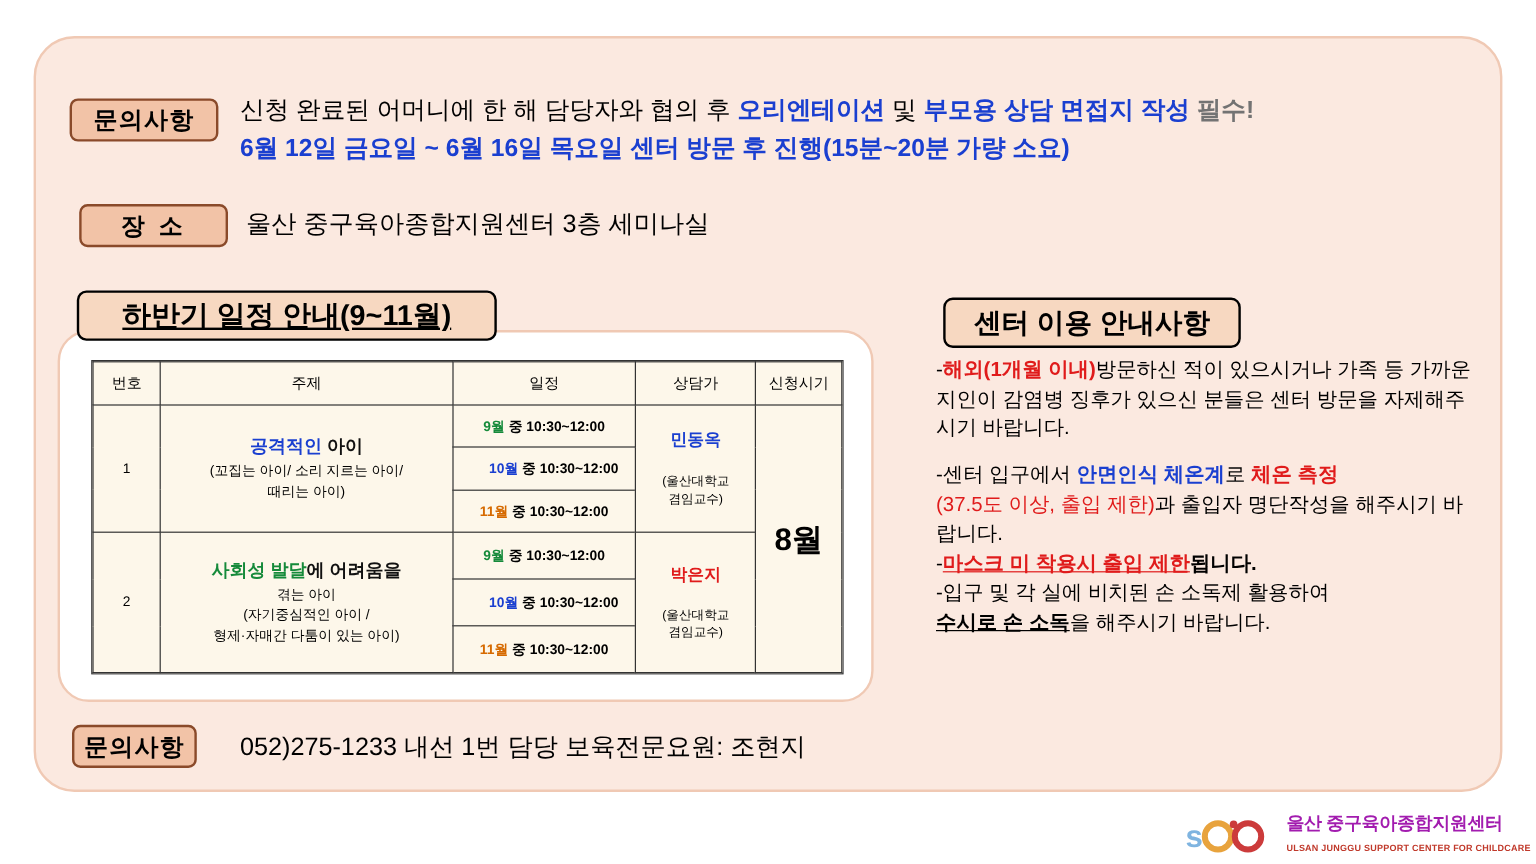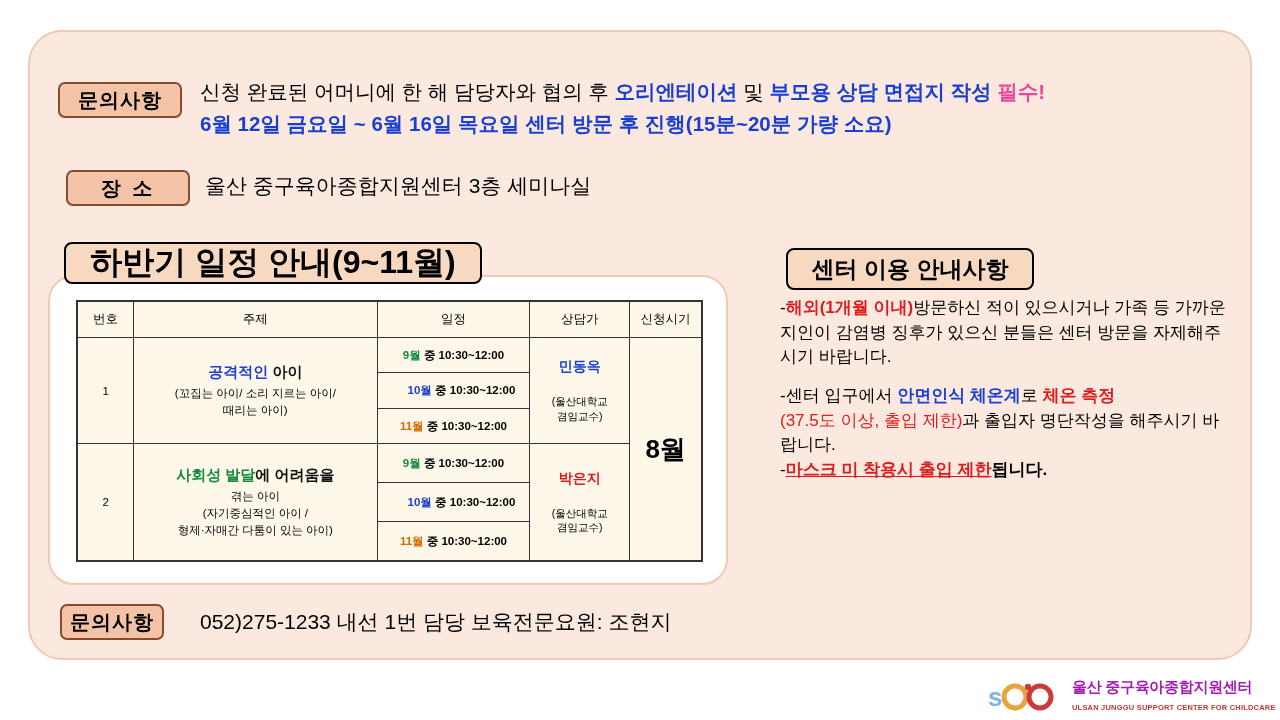--- a/index.html
+++ b/index.html
@@ -54,21 +54,21 @@
   }
   
   .notice-text {
     position: absolute; left: 200px; top: 76px;
     width: 1030px;
     font-size: 20.5px;
     line-height: 1.55;
     color: #000;
   }
   .notice-text .blue { color: #1a3fd0; font-weight: bold; }
-  .notice-text .red { color: #ec4899; font-weight: bold; }
+  .notice-text .red { color: #737373; font-weight: bold; }
   .notice-line2 { color: #1a3fd0; font-weight: bold; }
 
   .place-text {
     position: absolute; left: 205px; top: 172px;
     font-size: 21px; color: #000;
   }
   .inquiry-text {
     position: absolute; left: 200px; top: 608px;
     font-size: 21px; color: #000;
   }
@@ -79,22 +79,23 @@
     display: inline-flex; align-items: center; justify-content: center;
     background: #f7d8c1;
     border: 2px solid #000;
     border-radius: 8px;
     font-weight: bold;
     color: #000;
     z-index: 5;
   }
   .sec-title-left {
     left: 64px; top: 242px;
-    width: 418px; height: 42px;
-    font-size: 32px;
+    width: 350px; height: 42px;
+    font-size: 24px;
+    text-decoration: underline;
   }
   .sec-title-right {
     left: 786px; top: 248px;
     width: 248px; height: 42px;
     font-size: 23px;
   }
 
   
   .left-card {
     position: absolute;
@@ -270,20 +271,23 @@
     <p>
       <span>-</span><span class="red">해외(1개월 이내)</span><span>방문하신 적이 있으시거나 가족 등 가까운 지인이 감염병 징후가 있으신 분들은 센터 방문을 자제해주시기 바랍니다.</span>
     </p>
     <div class="gap"></div>
     <p>
       <span>-</span><span>센터 입구에서 </span><span class="blue">안면인식 체온계</span><span>로 </span><span class="red">체온 측정</span><br><span class="red" style="font-weight:normal">(37.5도 이상, 출입 제한)</span><span>과 출입자 명단작성을 해주시기 바랍니다.</span>
     </p>
     <p>
       <span>-</span><span class="red uline">마스크 미 착용시 출입 제한</span><span class="b">됩니다.</span>
     </p>
+    <p>
+      <span>-</span><span>입구 및 각 실에 비치된 손 소독제 활용하여 </span><br><span class="b uline">수시로 손 소독</span><span>을 해주시기 바랍니다.</span>
+    </p>
   </div>
 
   <div class="chip chip-inquiry">
     <span>문의사항</span>
   </div>
   <div class="inquiry-text">052)275-1233 내선 1번 담당 보육전문요원: 조현지</div>
 
   <div class="footer">
     <span class="logo-mark">
       <svg width="74" height="30" viewBox="0 0 74 30" aria-hidden="true">

